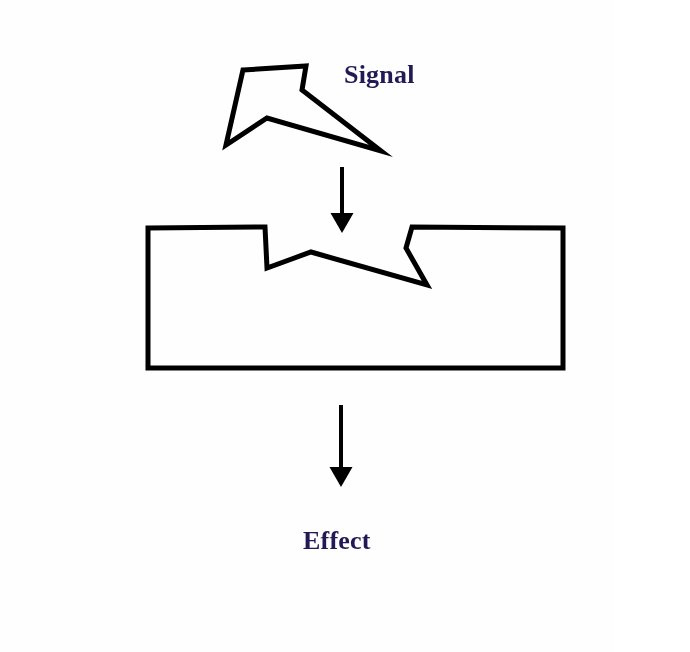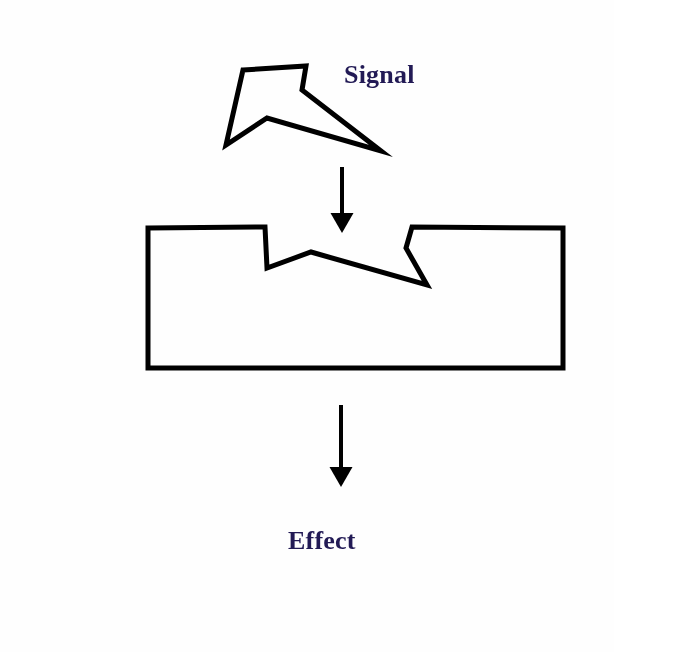--- a/index.html
+++ b/index.html
@@ -41,21 +41,21 @@
     left: 344px;
     top: 62px;
     font-size: 26px;
   }
   #label-receptor {
     left: 285px;
     top: 303px;
     font-size: 26px;
   }
   #label-effect {
-    left: 288px;
+    left: 303px;
     top: 528px;
     font-size: 26px;
   }
 </style>
 </head>
 <body>
 
 <div id="diagram-canvas" style="background: rgb(254, 254, 254);">
 
   <svg id="diagram-svg" viewBox="0 0 690 652" aria-hidden="true">

